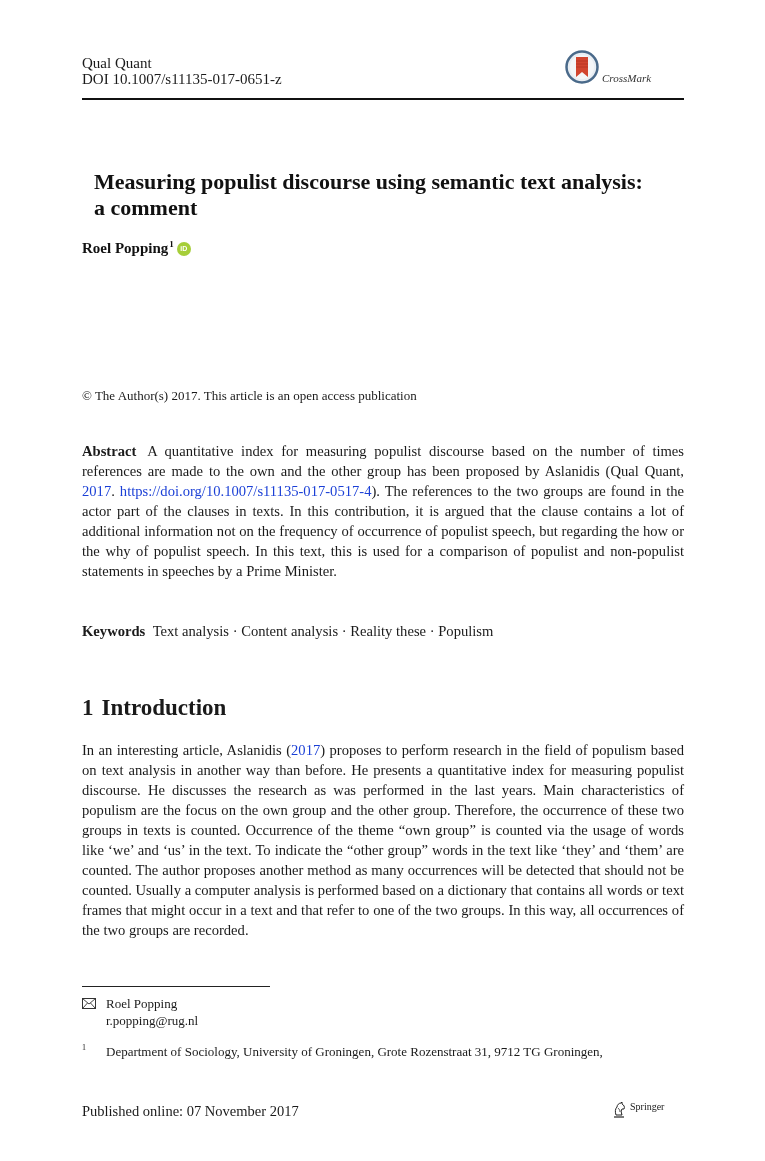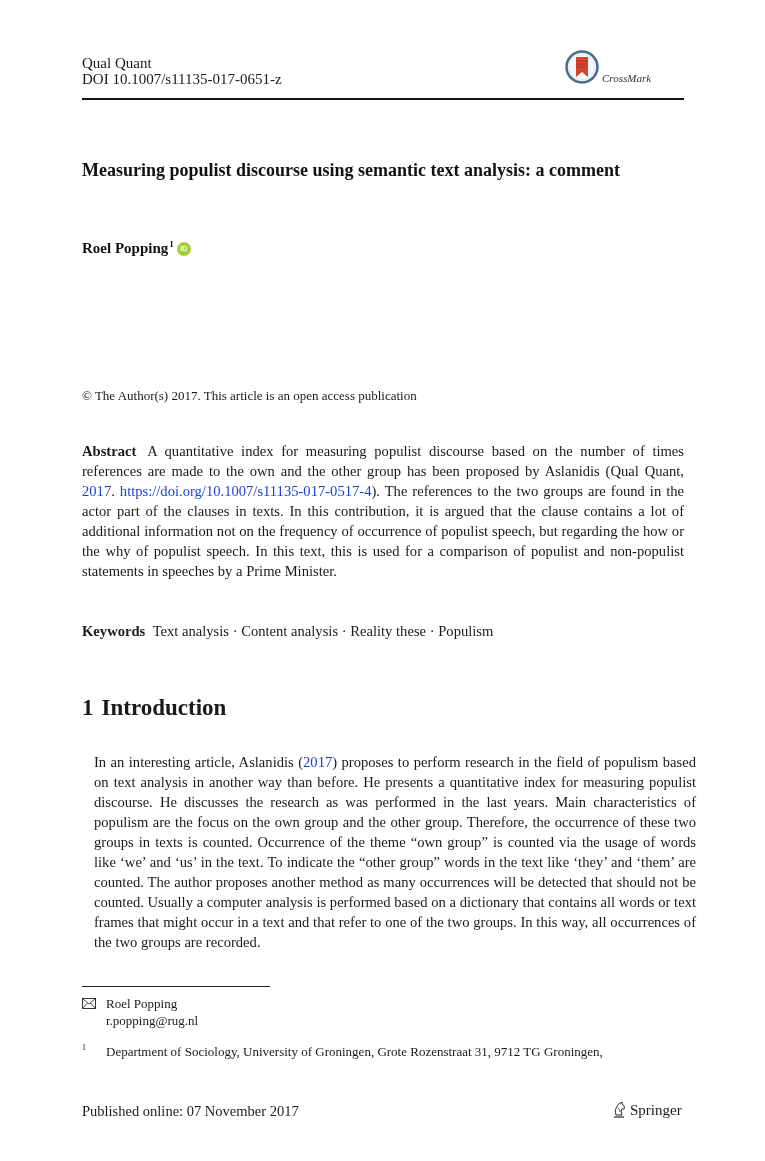--- a/index.html
+++ b/index.html
@@ -49,24 +49,24 @@
       width: 602px;
       height: 2px;
       background: #111;
     }
     
     .title {
       position: absolute;
       left: 82px;
       top: 157px;
       width: 560px;
-      font-size: 18px;
+      font-size: 22px;
       line-height: 26px;
       font-weight: bold;
-      margin: 0;
+      margin: 12px;
       color: #111;
     }
     .author {
       position: absolute;
       left: 82px;
       top: 240px;
       font-size: 15px;
       font-weight: bold;
       color: #111;
       display: flex;
@@ -139,21 +139,21 @@
       margin-right: 8px;
     }
     .body-text {
       position: absolute;
       left: 82px;
       top: 740px;
       width: 602px;
       font-size: 14.6px;
       line-height: 20px;
       text-align: justify;
-      margin: 12px;
+      margin: 0;
     }
     
     .footnote-rule {
       position: absolute;
       left: 82px;
       top: 986px;
       width: 188px;
       height: 1px;
       background: #222;
     }
@@ -190,22 +190,22 @@
       left: 82px;
       top: 1102px;
       font-size: 14.5px;
       line-height: 18px;
     }
     .springer {
       position: absolute;
       left: 612px;
       top: 1101px;
       display: flex;
-      align-items: center;
-      font-size: 15px;
+      align-items: flex-start;
+      font-size: 10px;
     }
     .springer-logo {
       width: 14px;
       height: 18px;
       margin-right: 4px;
     }
   </style>
 </head>
 <body>
 

